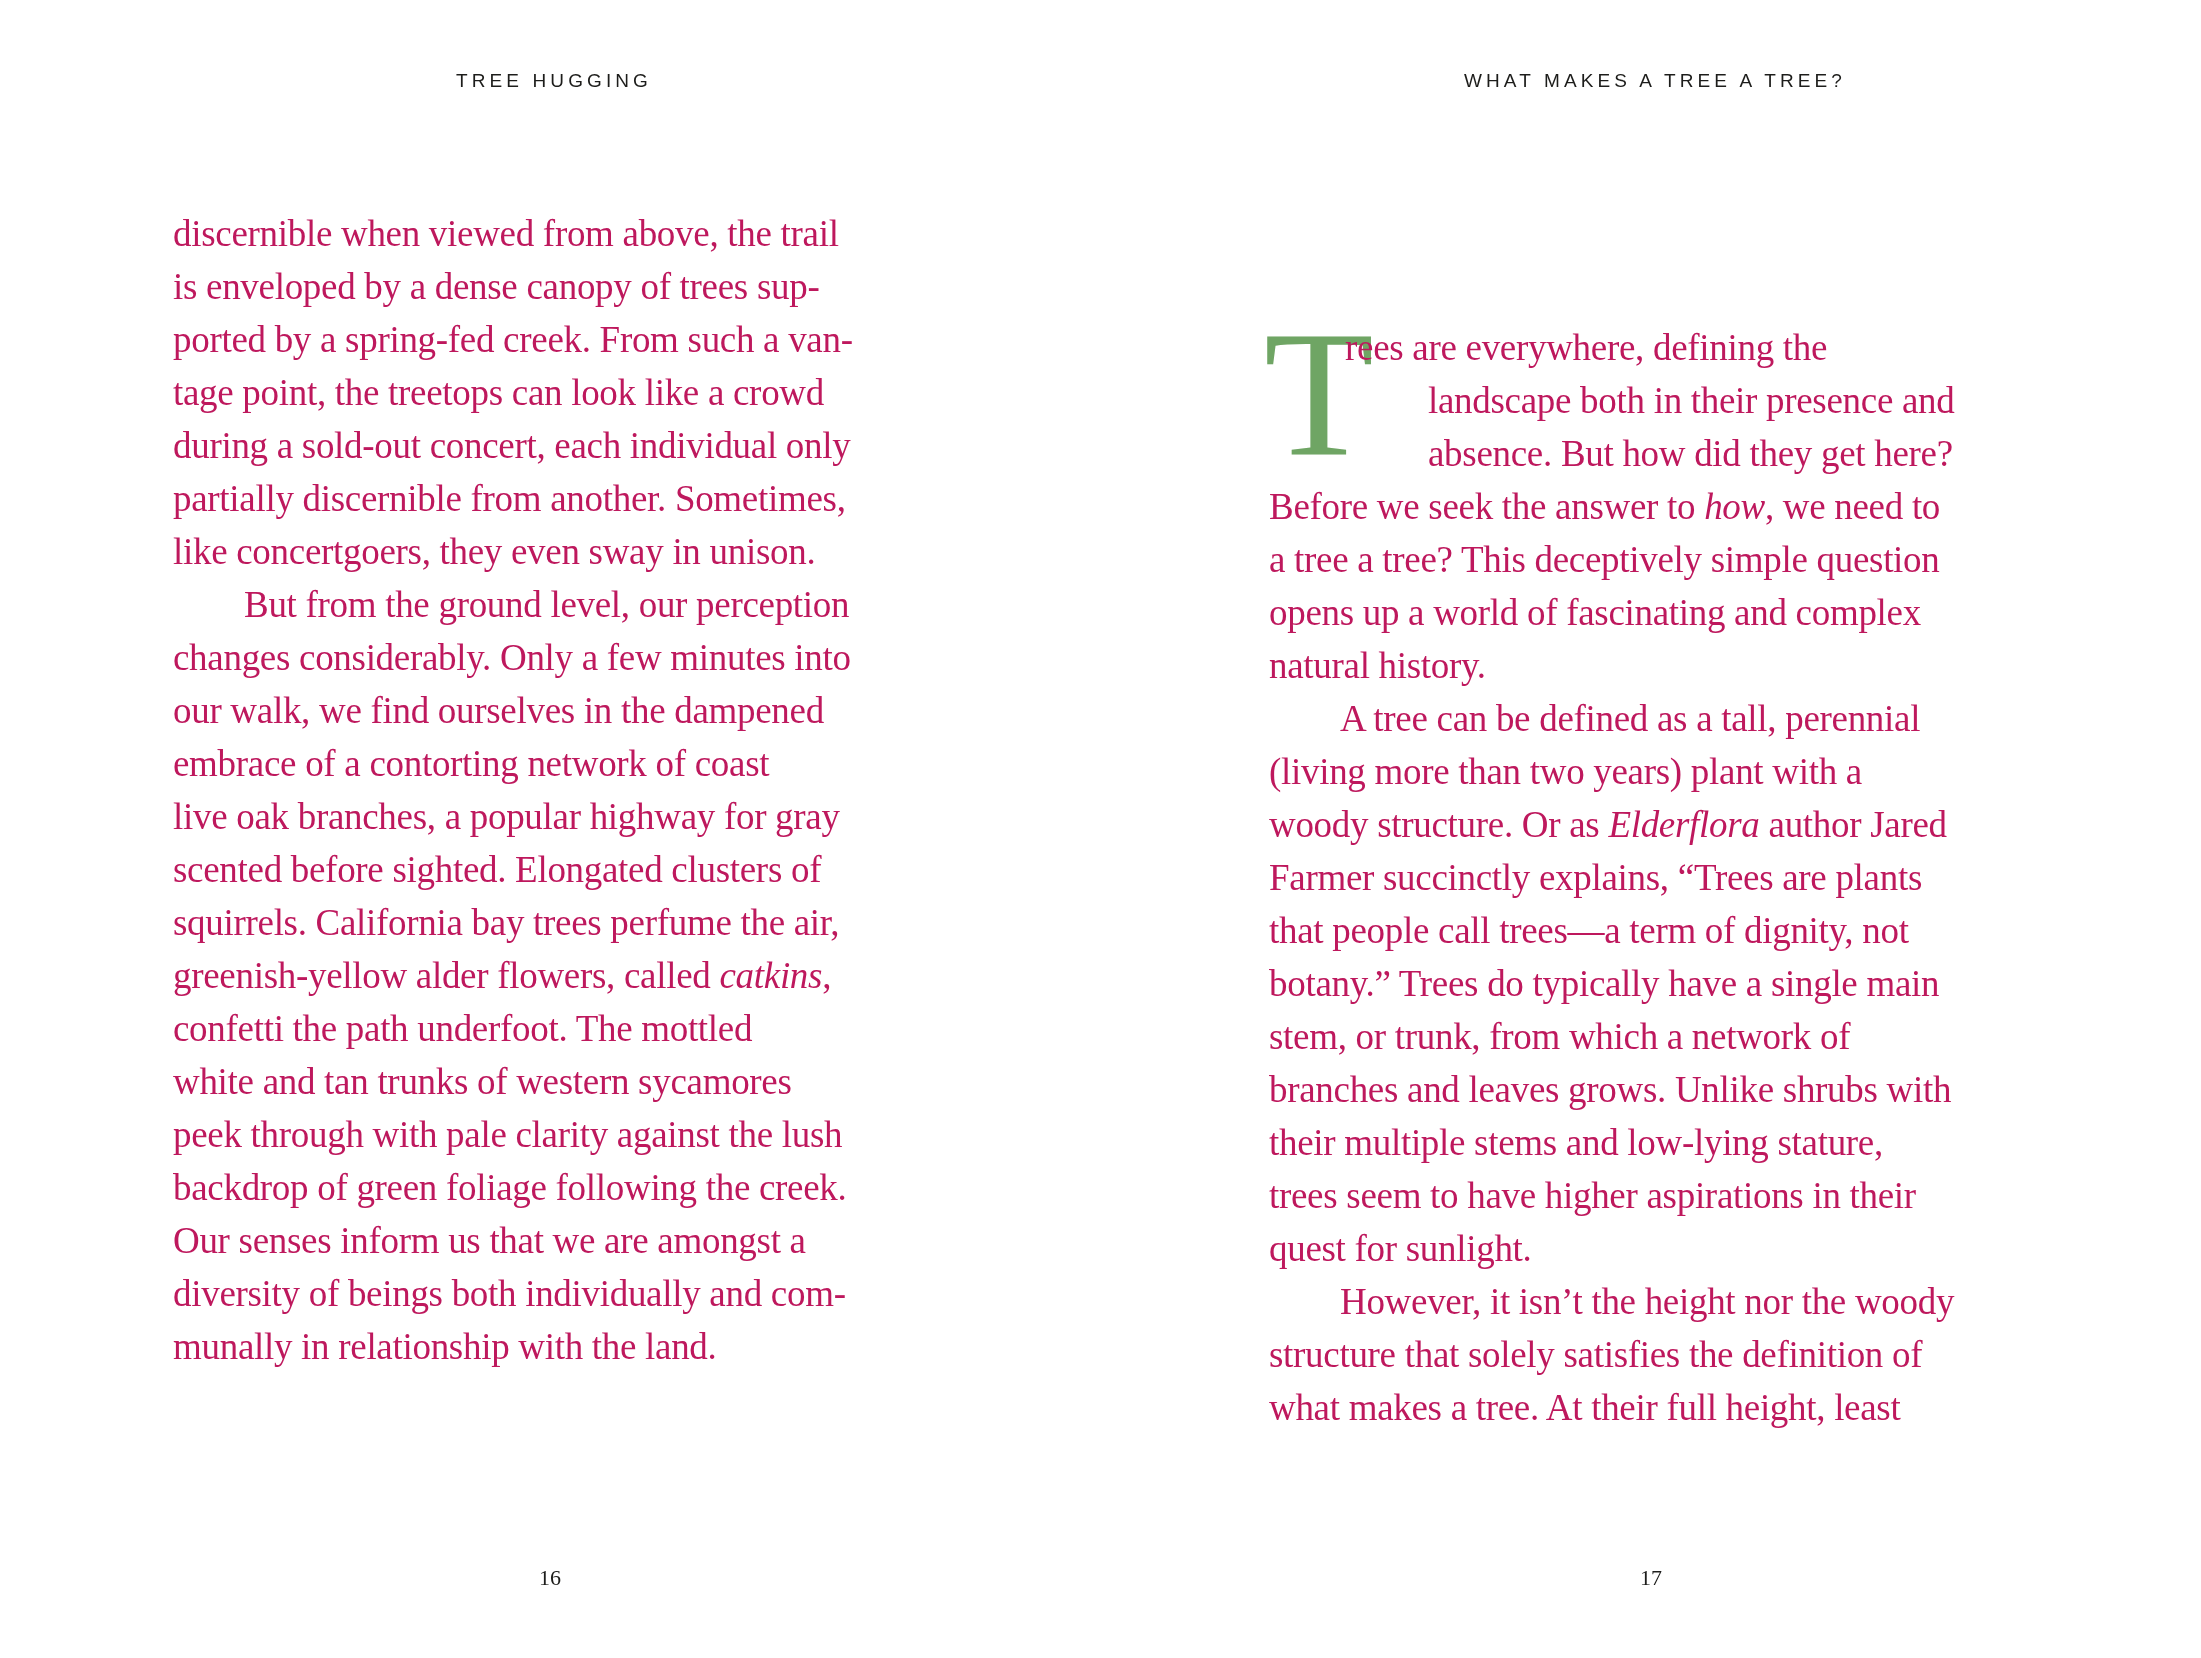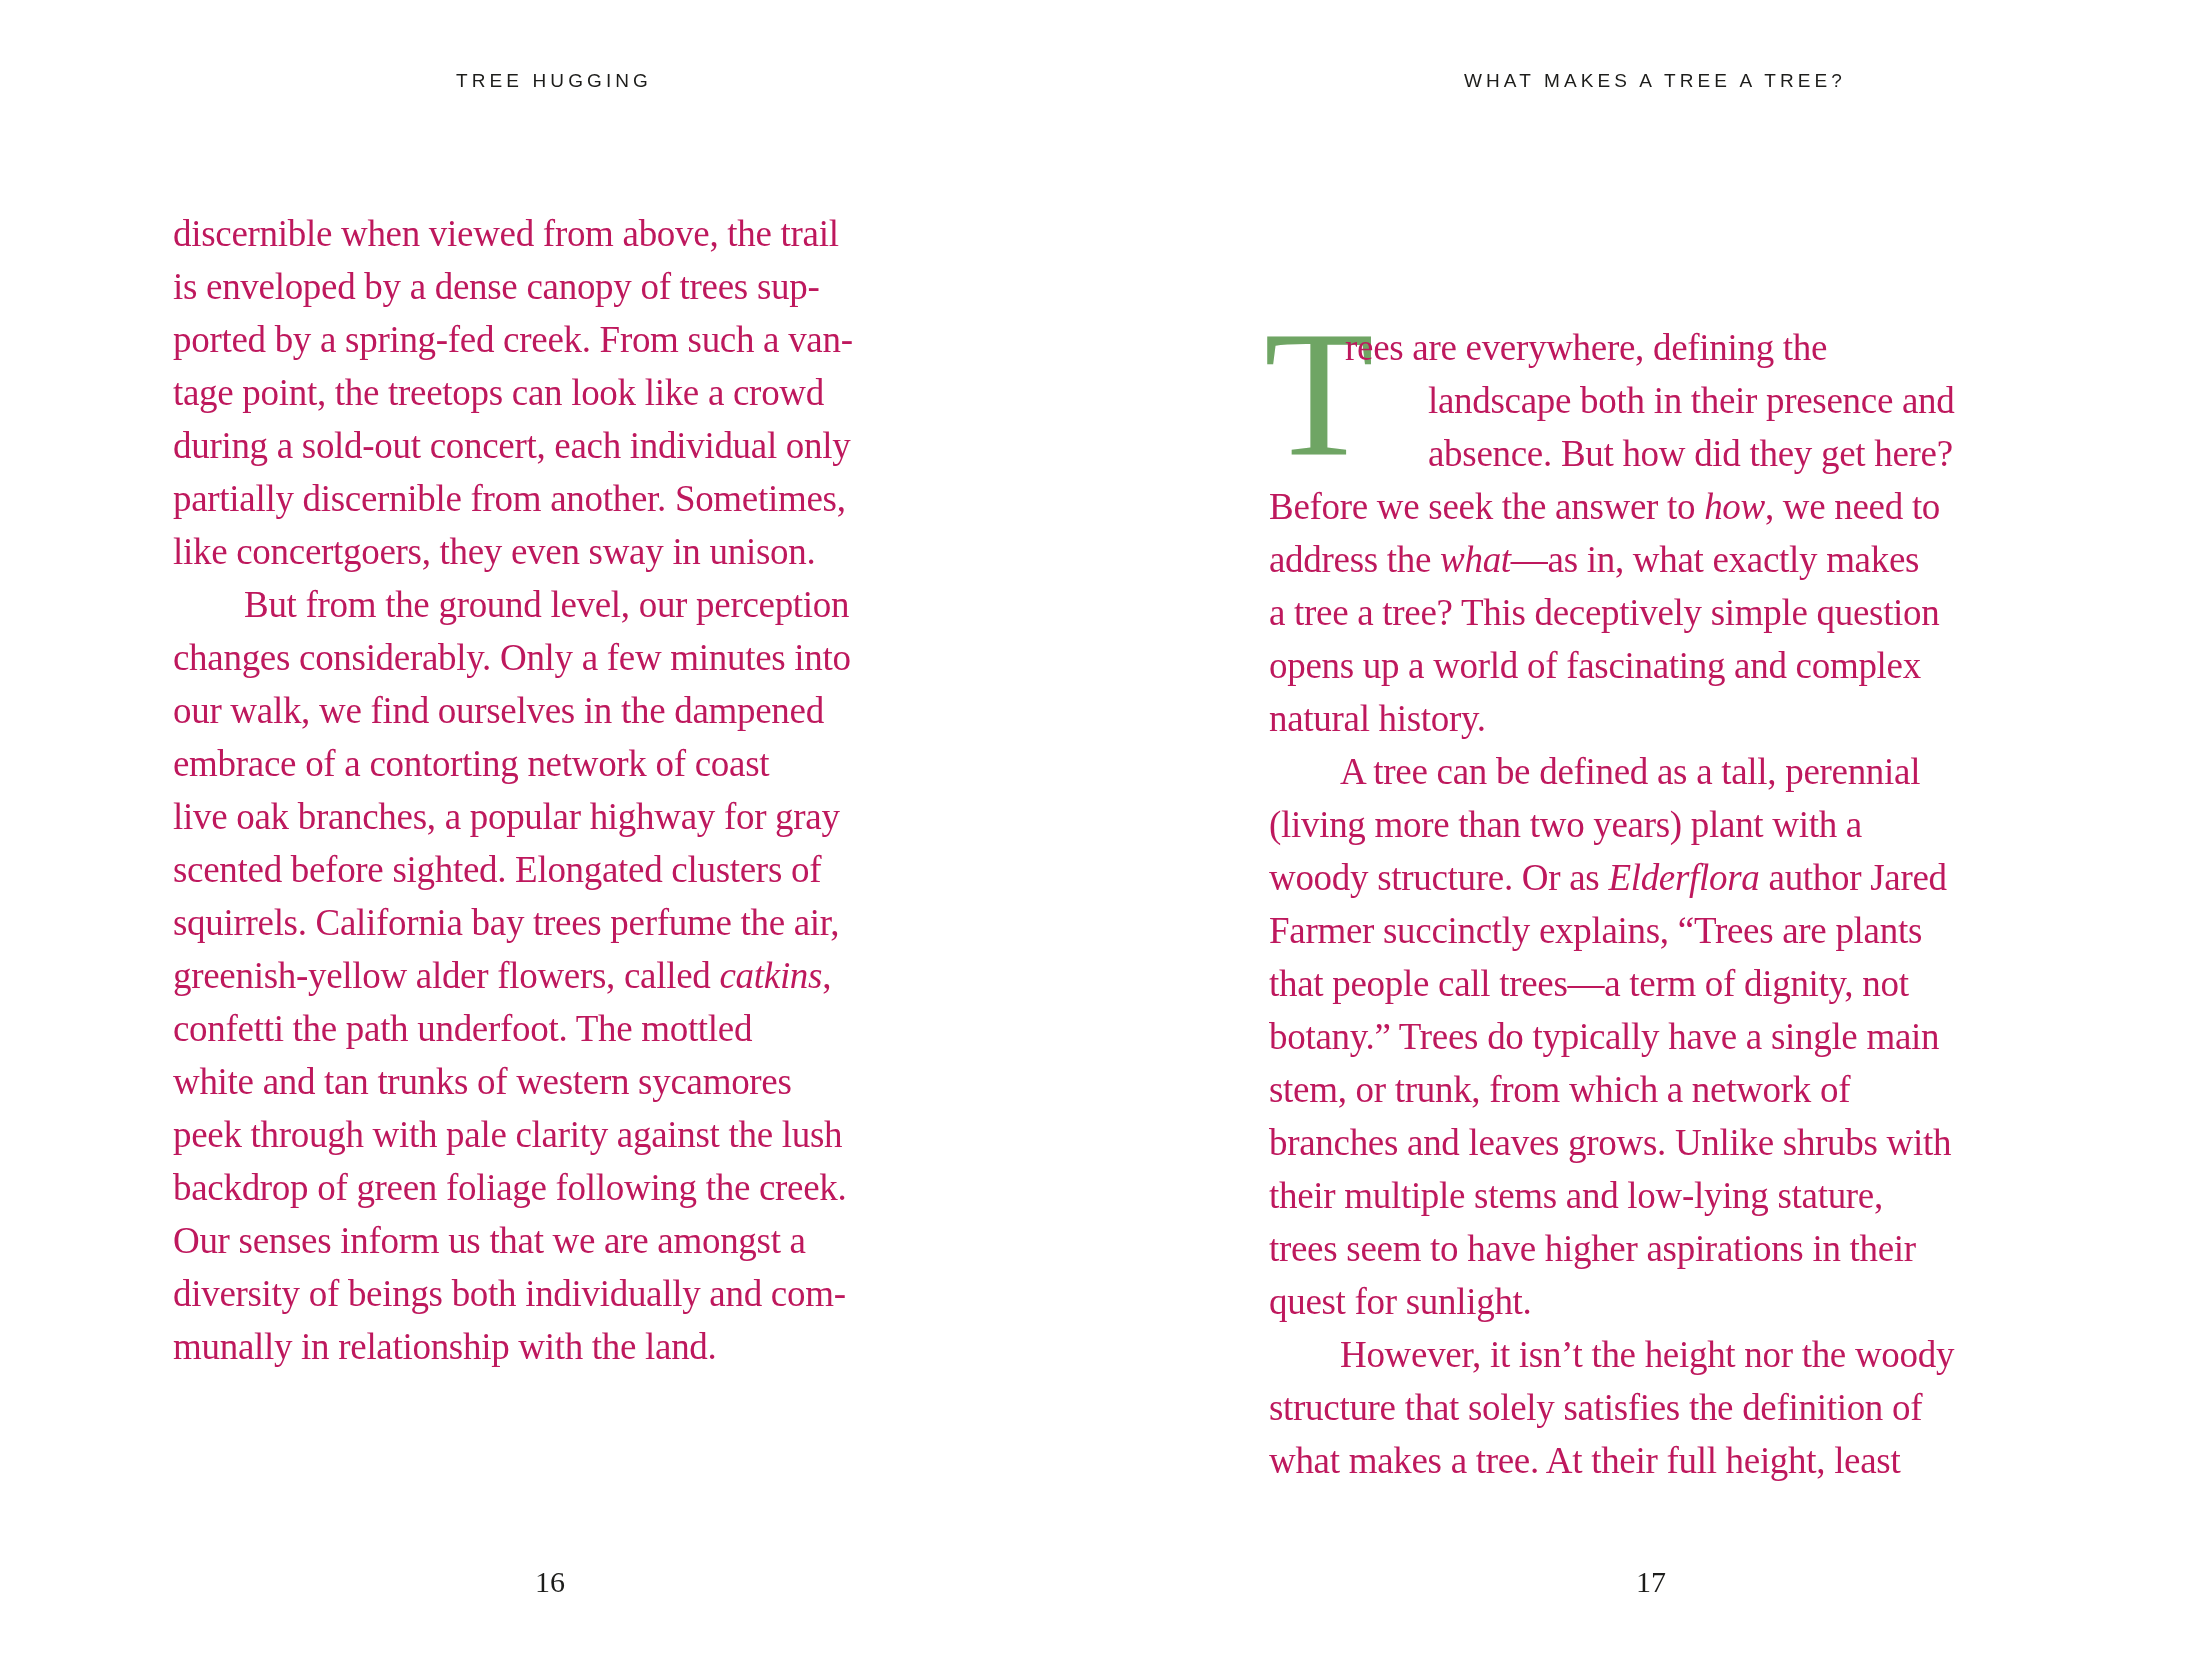--- a/index.html
+++ b/index.html
@@ -52,21 +52,21 @@
     left: 163px; top: 305px;
     font-size: 180px;
     line-height: 1;
     color: #6fa564;
     font-family: "Liberation Serif", serif;
   }
 
   .folio {
     position: absolute; top: 1565px; left: 0; right: 0;
     text-align: center;
-    font-size: 30px;
+    font-size: 22px;
     color: #1d1d1b;
   }
 </style>
 </head>
 <body>
 
 <div class="spread">
 
   <section class="page left">
     <div class="running-head">TREE HUGGING</div>
@@ -98,21 +98,20 @@
   </section>
 
   <section class="page right">
     <div class="running-head">WHAT MAKES A TREE A TREE?</div>
     <div class="drop-cap">T</div>
     <div class="body-col right-body">
         <div class="line" style="padding-left: 76px;"><span>rees are everywhere, defining the</span></div>
         <div class="line" style="padding-left: 159px;"><span>landscape both in their presence and</span></div>
         <div class="line" style="padding-left: 159px;"><span>absence. But how did they get here?</span></div>
         <div class="line"><span>Before we seek the answer to </span><span class="it">how</span><span>, we need to</span></div>
-        <div class="line"><span>address the </span><span class="it">what</span><span>—as in, what exactly makes</span></div>
         <div class="line"><span>a tree a tree? This deceptively simple question</span></div>
         <div class="line"><span>opens up a world of fascinating and complex</span></div>
         <div class="line"><span>natural history.</span></div>
         <div class="line" style="padding-left: 71px;"><span>A tree can be defined as a tall, perennial</span></div>
         <div class="line"><span>(living more than two years) plant with a</span></div>
         <div class="line"><span>woody structure. Or as </span><span class="it">Elderflora</span><span> author Jared</span></div>
         <div class="line"><span>Farmer succinctly explains, “Trees are plants</span></div>
         <div class="line"><span>that people call trees—a term of dignity, not</span></div>
         <div class="line"><span>botany.” Trees do typically have a single main</span></div>
         <div class="line"><span>stem, or trunk, from which a network of</span></div>

